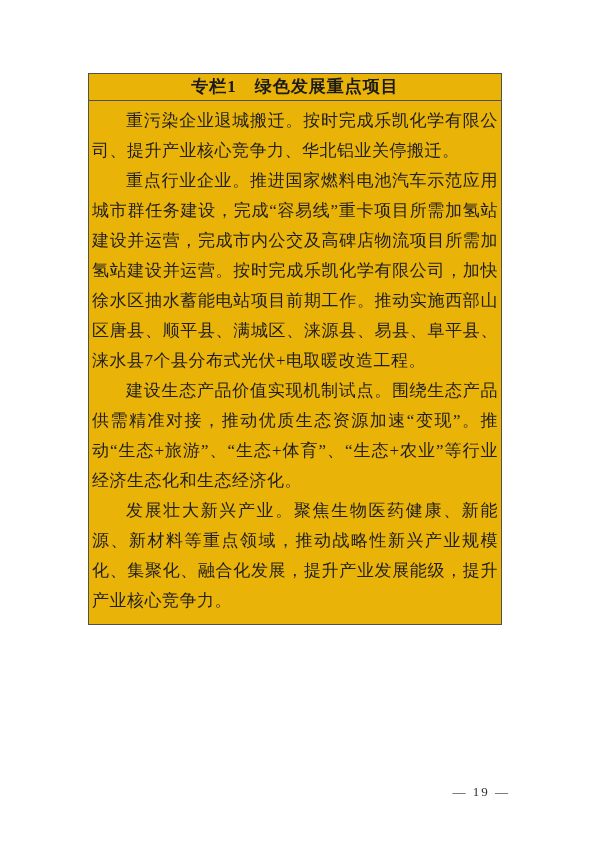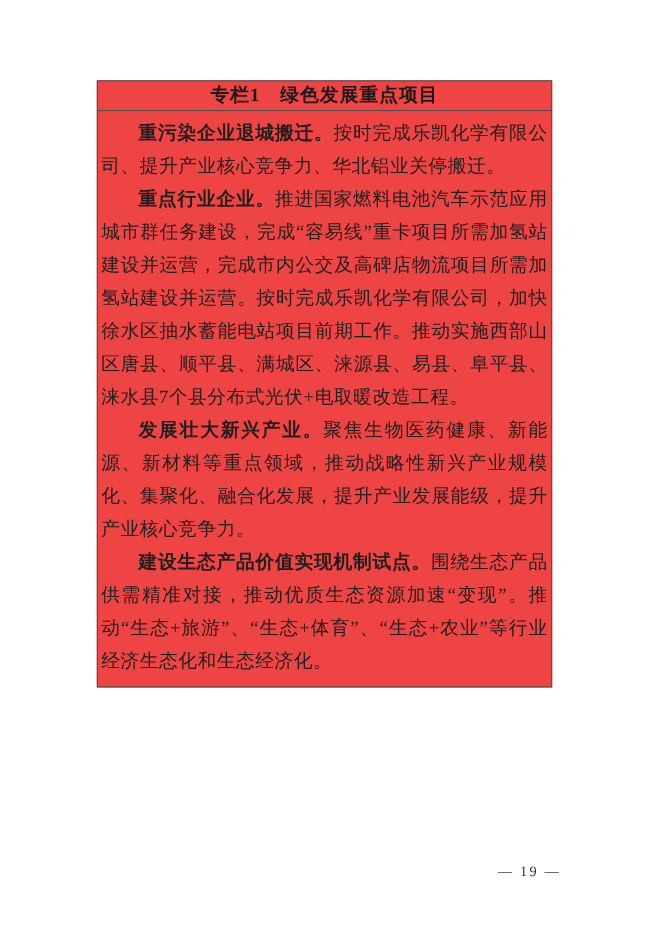--- a/index.html
+++ b/index.html
@@ -20,21 +20,21 @@
     inset: 0;
     background: #ffffff;
   }
   .panel {
     position: absolute;
     left: 88px;
     top: 73px;
     width: 414px;
     border: 1px solid #505050;
     box-sizing: border-box;
-    background: #ef4444;
+    background: #eab308;
   }
   .panel-header {
     border-bottom: 1px solid #505050;
     height: 26px;
     line-height: 26px;
     text-align: center;
     font-weight: bold;
     font-size: 17px;
     letter-spacing: 1px;
     color: #1a1a1a;
@@ -46,21 +46,21 @@
     line-height: 30px;
   }
   .panel-body p {
     margin: 0;
     text-indent: 2em;
     text-align: justify;
     text-justify: inter-ideograph;
     letter-spacing: 0.5px;
   }
   .panel-body p .lead {
-    font-weight: bold;
+    font-weight: normal;
   }
   .page-number {
     position: absolute;
     top: 784px;
     right: 90px;
     font-size: 13px;
     color: #2e2e2e;
     letter-spacing: 2px;
     white-space: nowrap;
     margin-left: 17px;
@@ -70,20 +70,20 @@
 <body>
 
 <div class="sheet">
 
   <div class="panel">
     <div class="panel-header">专栏1　绿色发展重点项目</div>
 
     <div class="panel-body">
       <p><span class="lead">重污染企业退城搬迁。</span><span>按时完成乐凯化学有限公司、提升产业核心竞争力、华北铝业关停搬迁。</span></p>
       <p><span class="lead">重点行业企业。</span><span>推进国家燃料电池汽车示范应用城市群任务建设，完成“容易线”重卡项目所需加氢站建设并运营，完成市内公交及高碑店物流项目所需加氢站建设并运营。按时完成乐凯化学有限公司，加快徐水区抽水蓄能电站项目前期工作。推动实施西部山区唐县、顺平县、满城区、涞源县、易县、阜平县、涞水县7个县分布式光伏+电取暖改造工程。</span></p>
+      <p><span class="lead">建设生态产品价值实现机制试点。</span><span>围绕生态产品供需精准对接，推动优质生态资源加速“变现”。推动“生态+旅游”、“生态+体育”、“生态+农业”等行业经济生态化和生态经济化。</span></p>
       <p><span class="lead">发展壮大新兴产业。</span><span>聚焦生物医药健康、新能源、新材料等重点领域，推动战略性新兴产业规模化、集聚化、融合化发展，提升产业发展能级，提升产业核心竞争力。</span></p>
-      <p><span class="lead">建设生态产品价值实现机制试点。</span><span>围绕生态产品供需精准对接，推动优质生态资源加速“变现”。推动“生态+旅游”、“生态+体育”、“生态+农业”等行业经济生态化和生态经济化。</span></p>
     </div>
   </div>
 
   <div class="page-number">— 19 —</div>
 
 </div>
 
 </body></html>

